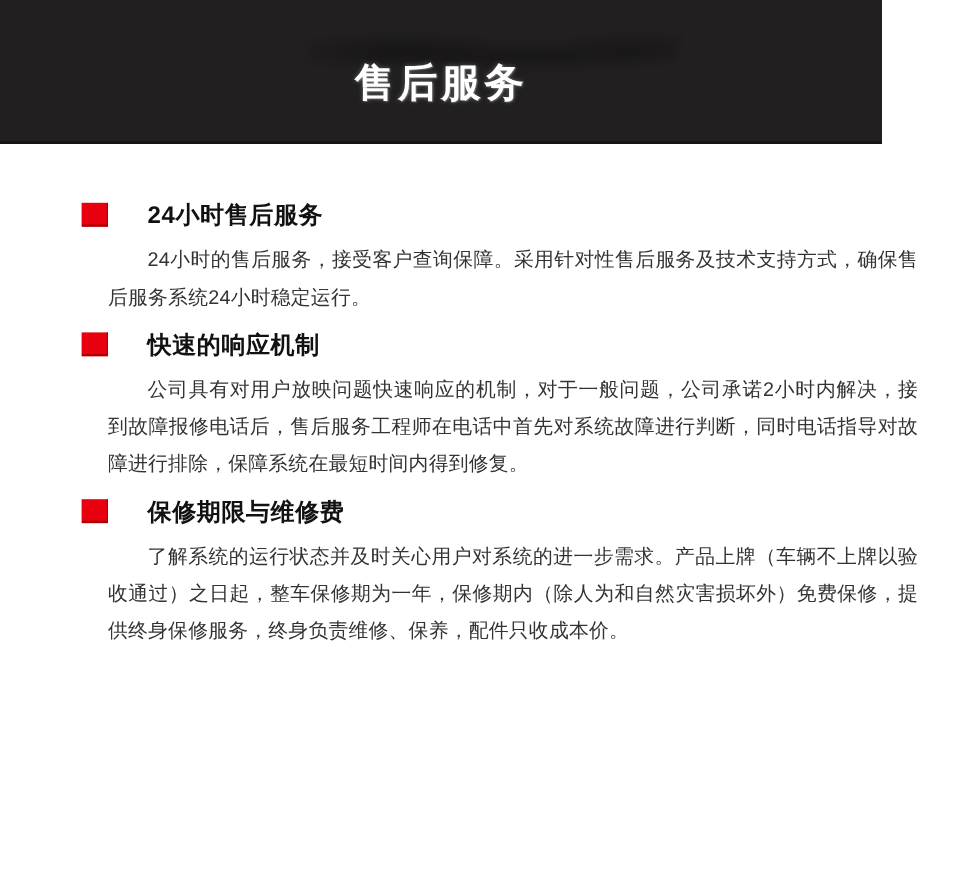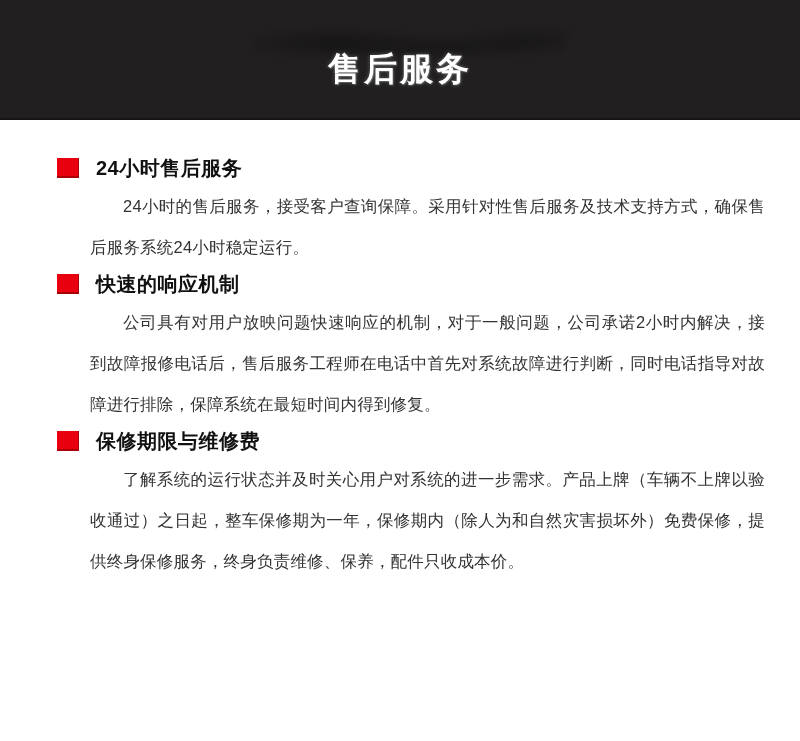--- a/index.html
+++ b/index.html
@@ -14,21 +14,21 @@
   *{box-sizing:border-box;}
   html,body{margin:0;padding:0;}
   body{
     width:800px;height:741px;
     background:var(--page-bg);
     font-family:"Liberation Sans","DejaVu Sans",sans-serif;
     overflow:hidden;
   }
   .banner{
     position:relative;
-    width:800px;height:120px;
+    width:735px;height:120px;
     background:var(--header-bg);
     border-bottom:2px solid #161414;
     overflow:hidden;
   }
   .watermark{
     position:absolute;
     left:255px;top:24px;
     width:310px;height:42px;
     background:
       radial-gradient(ellipse 45% 55% at 25% 45%, rgba(0,0,0,0.55), rgba(0,0,0,0) 70%),
@@ -48,41 +48,41 @@
     letter-spacing:3px;
     color:var(--header-text);
     text-shadow:0 0 4px rgba(180,180,180,0.45), 1px 1px 0 #4a4a4a;
   }
   .content{
     padding:36px 35px 0 57px;
   }
   .heading-row{
     display:flex;
     align-items:center;
-    gap:17px;
+    gap:33px;
     height:24px;
-    margin:0;
+    margin:11px;
   }
   .bullet{
     flex:0 0 auto;
     width:22px;height:20px;
     background:var(--accent);
     box-shadow:inset -1px -2px 0 rgba(120,0,0,0.55);
   }
   .heading{
     margin:0;
     font-size:20px;
     font-weight:bold;
     color:var(--heading-text);
     letter-spacing:0.5px;
   }
   .para{
     margin:6px 0 4px 33px;
     font-size:16.5px;
-    line-height:41px;
+    line-height:31px;
     color:var(--body-text);
     text-indent:2em;
     text-align:justify;
     letter-spacing:0.2px;
   }
 </style>
 </head>
 <body>
 
 <div class="page">

